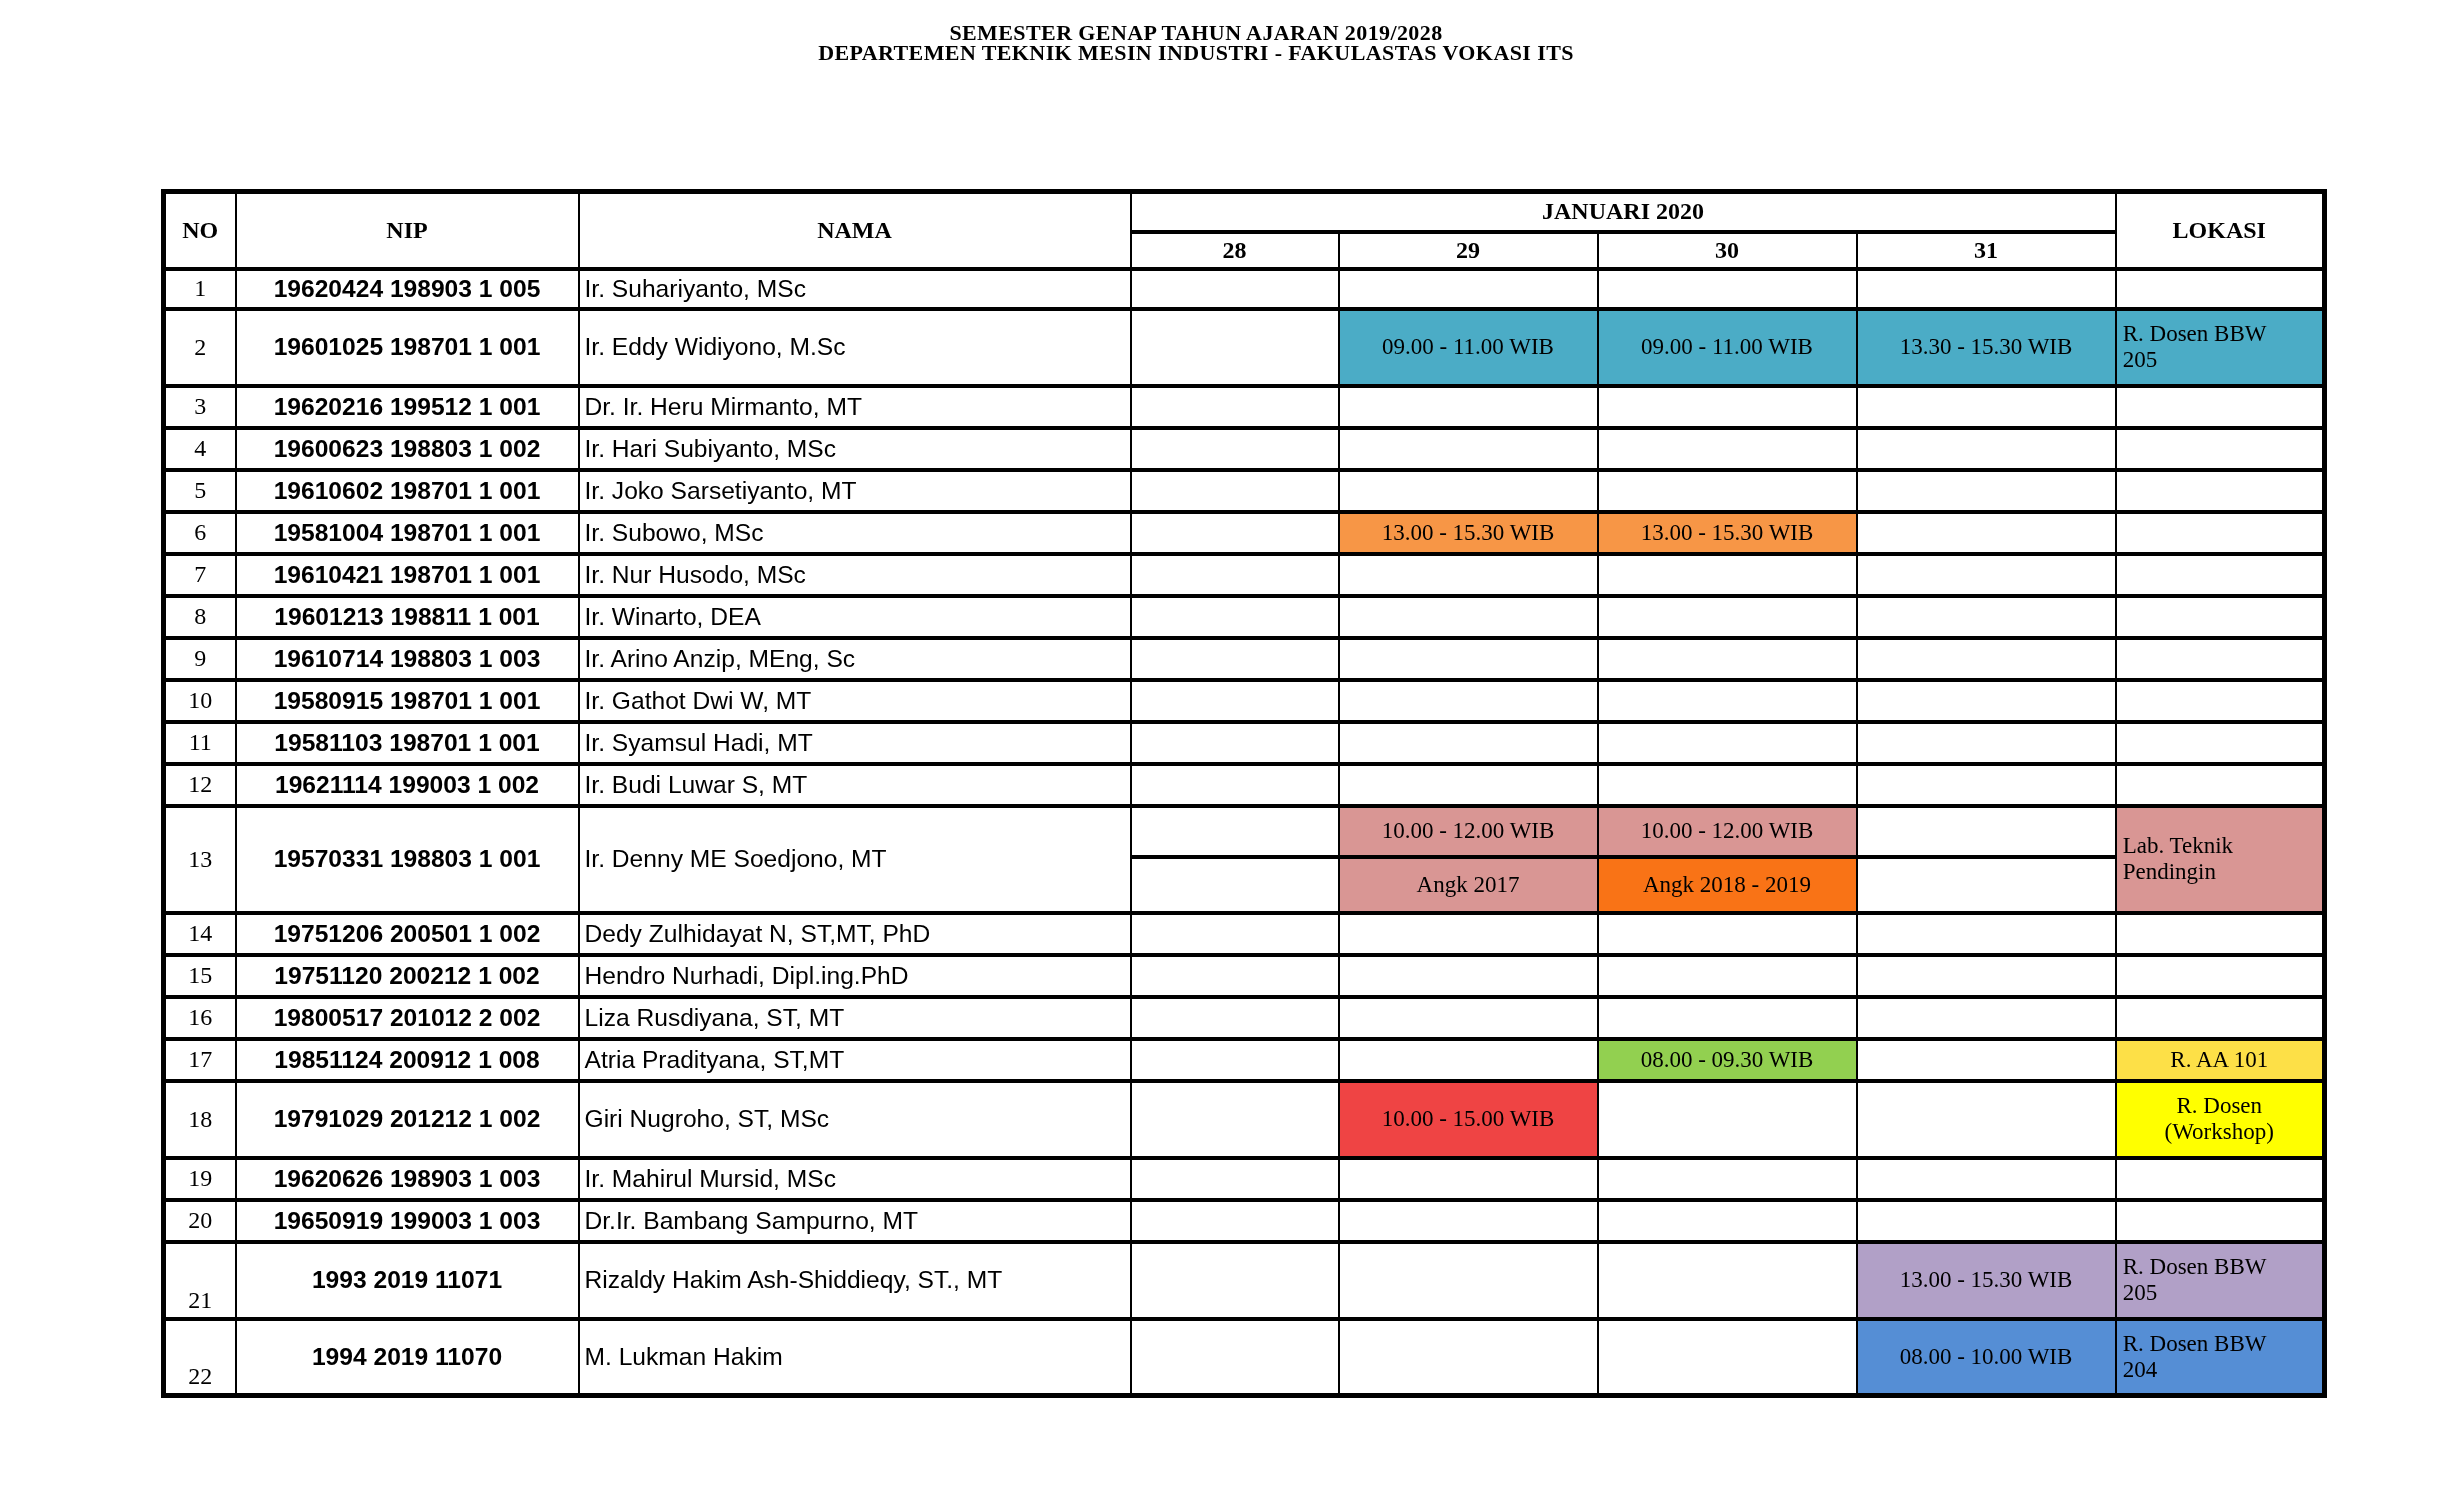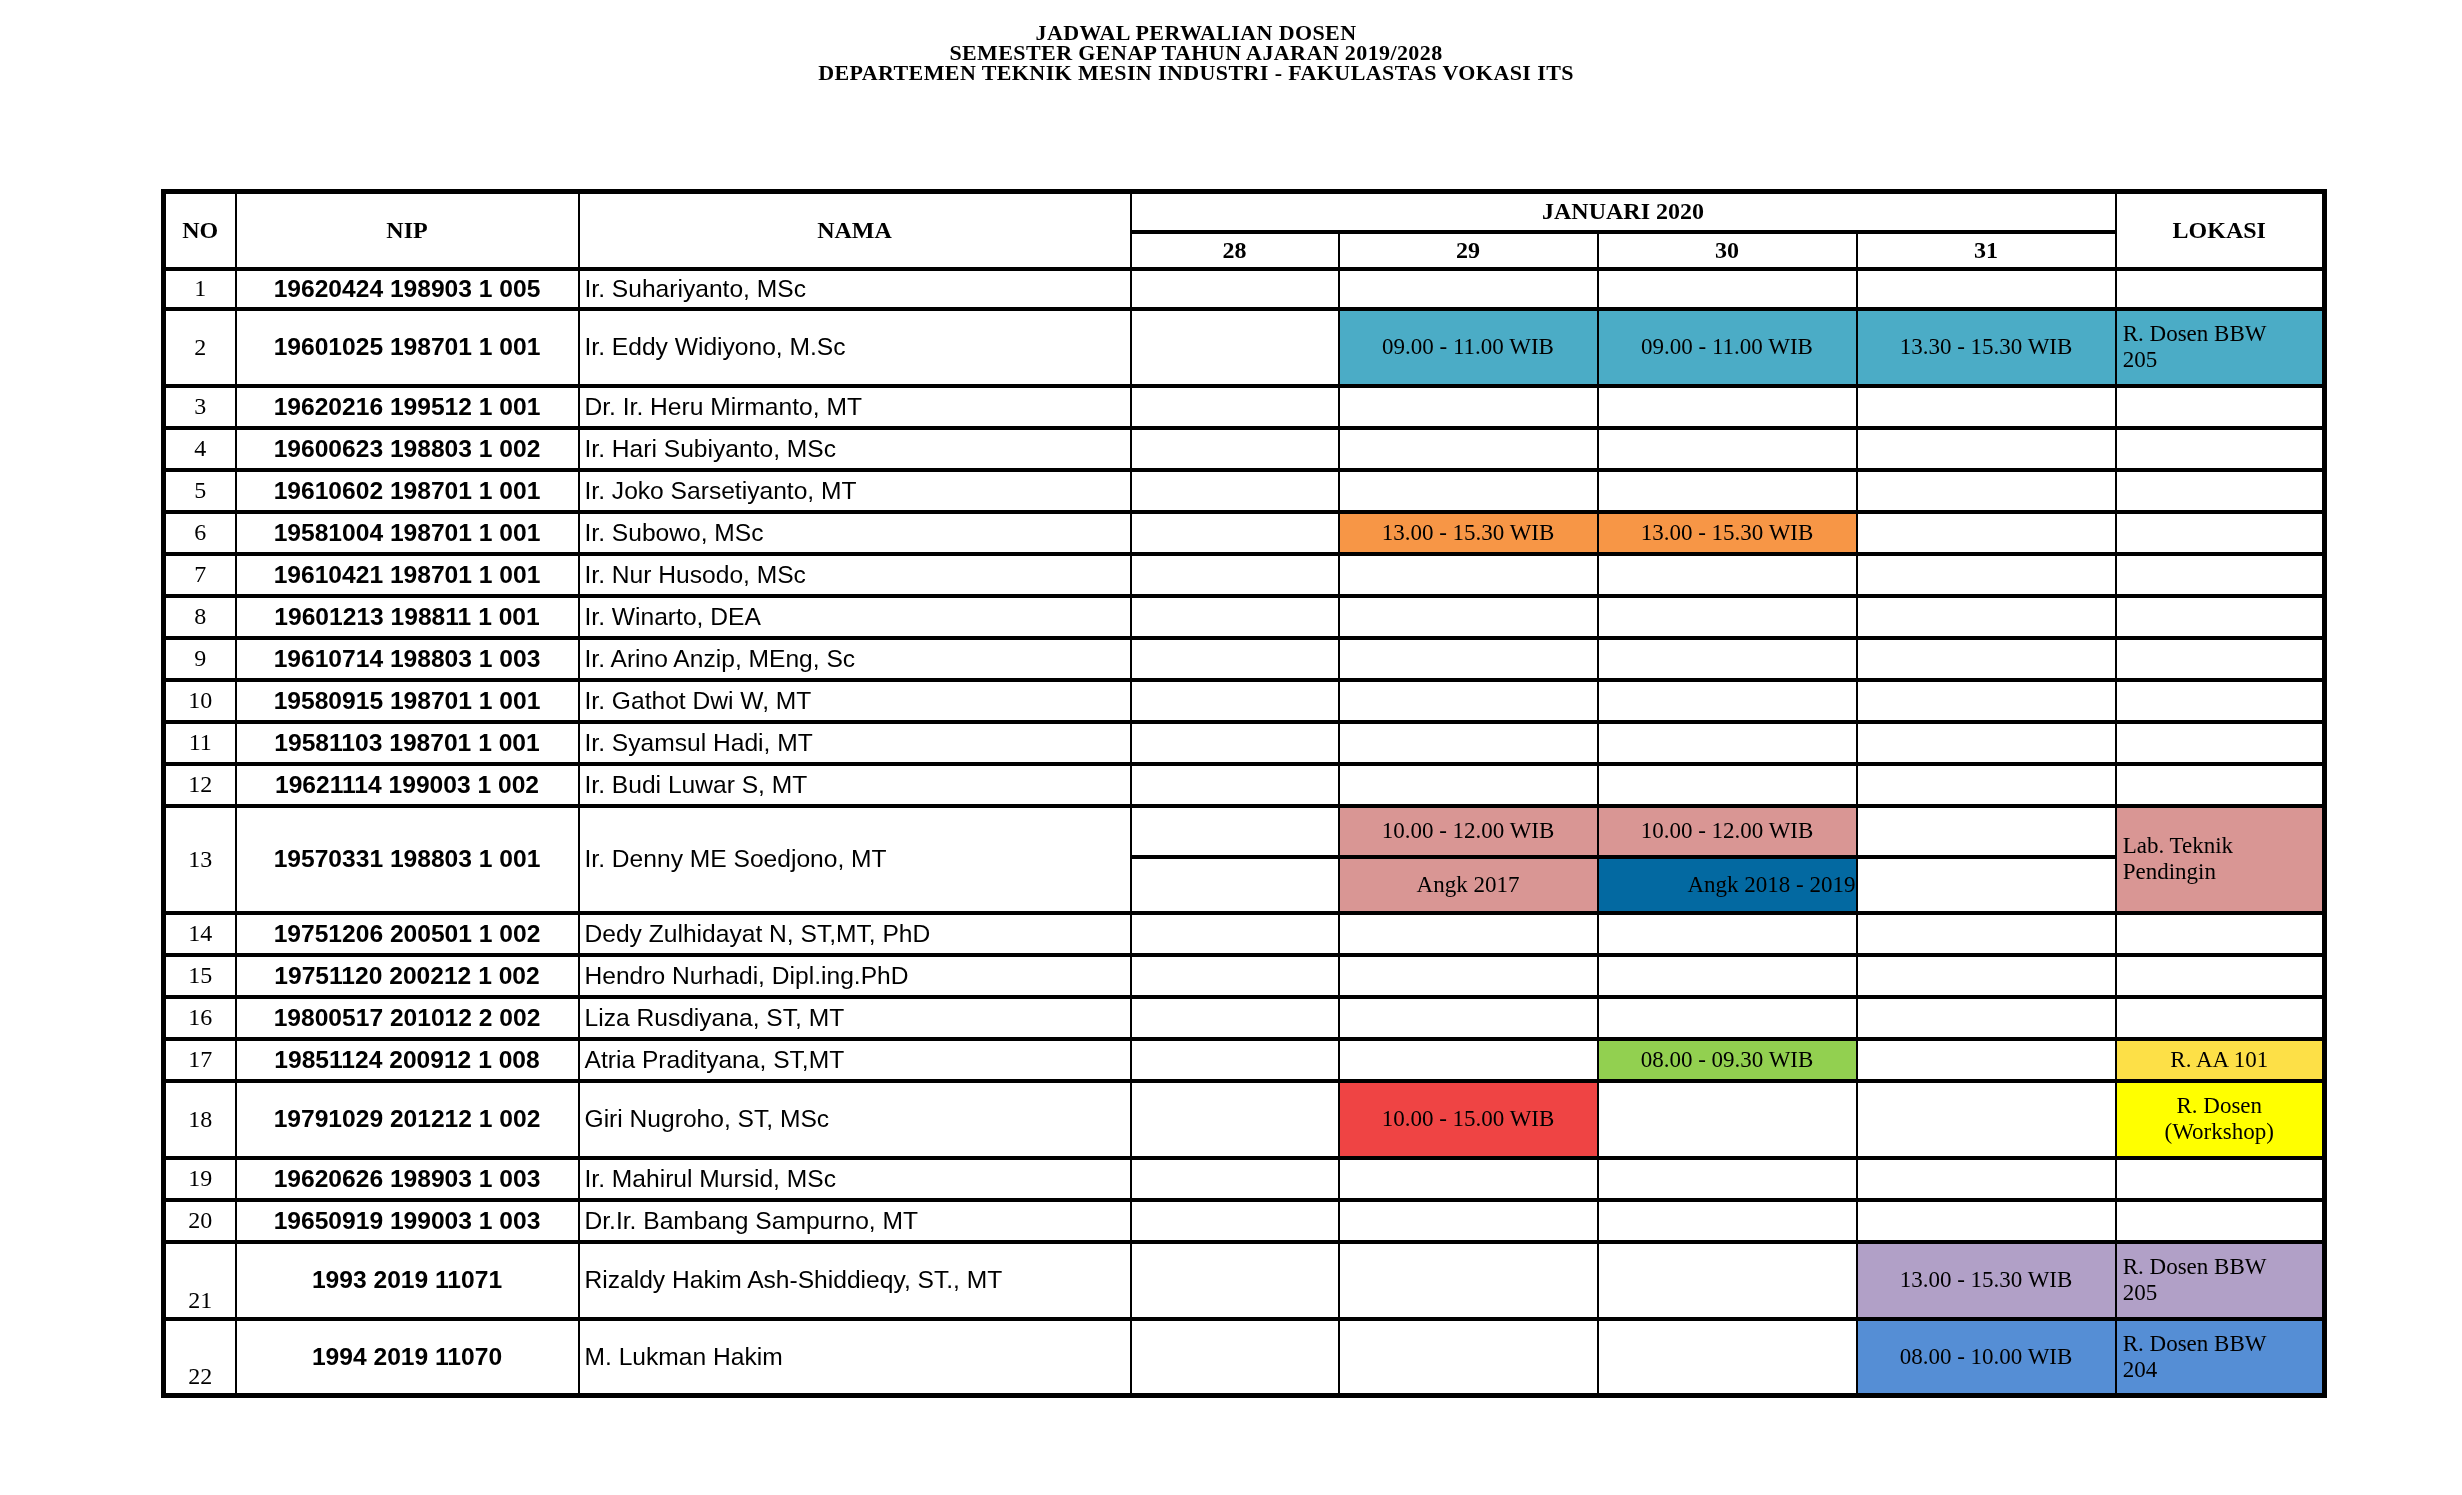--- a/index.html
+++ b/index.html
@@ -29,21 +29,20 @@
     text-align:left;padding:1.8px 6.2px;font-size:23px;line-height:1.13;
     font-family:"Liberation Serif",serif;white-space:pre-line;
   }
   .lok-center{text-align:center;}
   .v-bottom{vertical-align:bottom;padding-bottom:2.6px;}
 </style>
 </head>
 <body>
 
 <div class="title-block">
-  <div>JADWAL PERWALIAN DOSEN</div>
   <div>SEMESTER GENAP TAHUN AJARAN 2019/2028</div>
   <div>DEPARTEMEN TEKNIK MESIN INDUSTRI - FAKULASTAS VOKASI ITS</div>
 </div>
 
 <table class="schedule">
   <colgroup>
     <col style="width:72px">
     <col style="width:343px">
     <col style="width:552px">
     <col style="width:208px">
@@ -196,21 +195,21 @@
         <td class="col-day"></td>
         <td class="col-day" style="background: rgb(217, 150, 148);">10.00 - 12.00 WIB</td>
         <td class="col-day" style="background: rgb(217, 150, 148);">10.00 - 12.00 WIB</td>
         <td class="col-day"></td>
         <td class="col-lokasi" rowspan="2" style="background: rgb(217, 150, 148);">Lab. Teknik
 Pendingin</td>
       </tr>
       <tr style="height: 56px;">
         <td class="col-day"></td>
         <td class="col-day" style="background: rgb(217, 150, 148);">Angk 2017</td>
-        <td class="col-day" style="background: #0369a1; text-align: right;">Angk 2018 - 2019</td>
+        <td class="col-day" style="background: #f97316;">Angk 2018 - 2019</td>
         <td class="col-day"></td>
       </tr>
       <tr style="height: 42px;">
         <td class="col-no">14</td>
         <td class="col-nip">19751206 200501 1 002</td>
         <td class="col-nama">Dedy Zulhidayat N, ST,MT, PhD</td>
         <td class="col-day"></td>
         <td class="col-day"></td>
         <td class="col-day"></td>
         <td class="col-day"></td>

